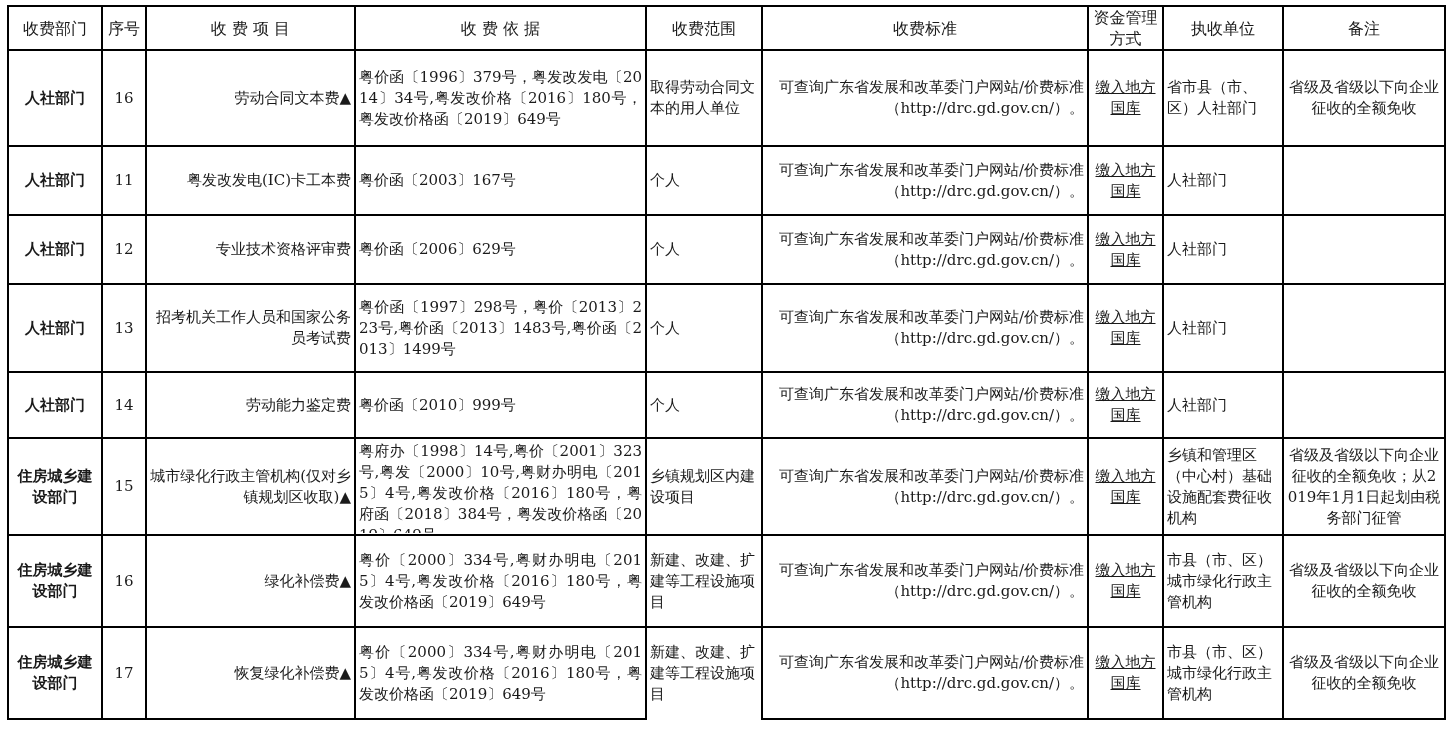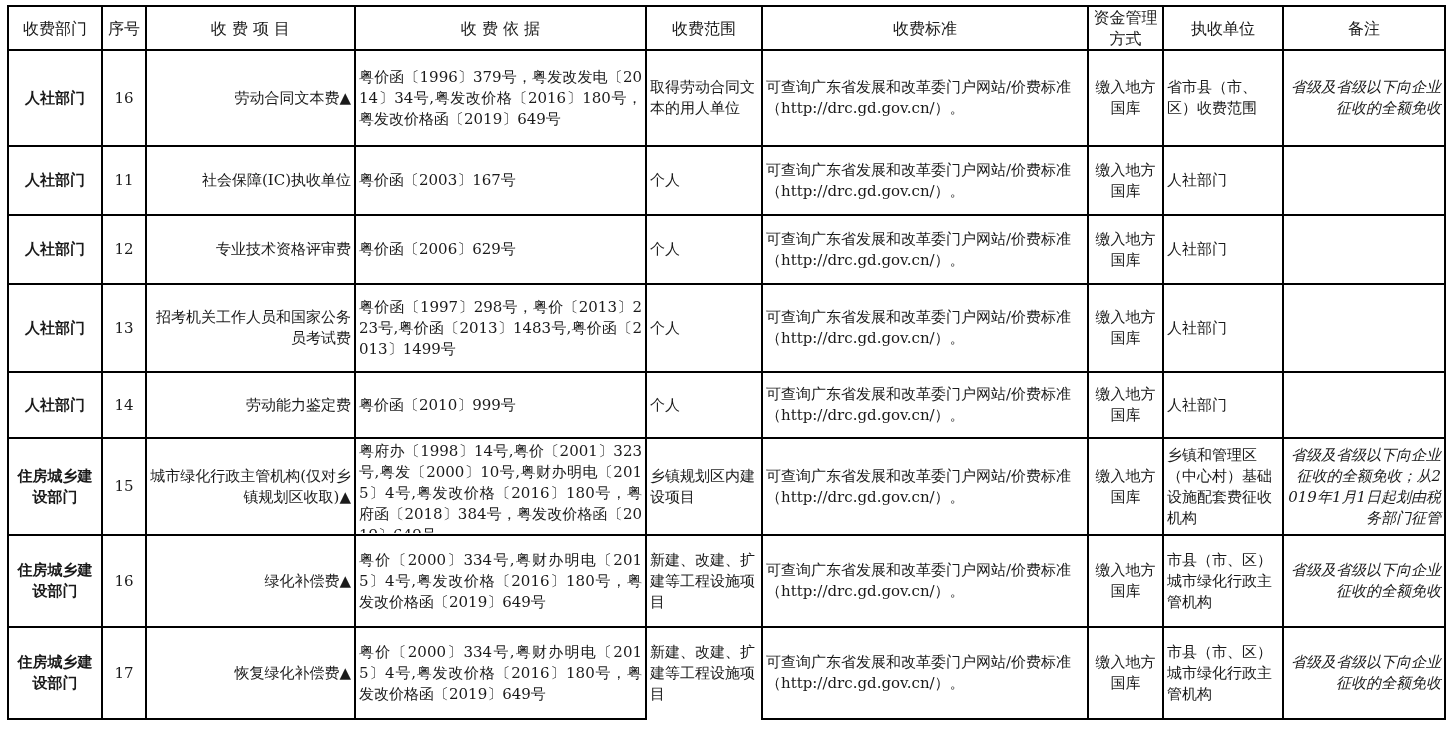--- a/index.html
+++ b/index.html
@@ -17,24 +17,24 @@
     vertical-align: middle;
     overflow: hidden;
     word-break: break-all;
   }
   table.fees th { font-weight: normal; text-align: center; font-size: 16px; }
   td.dept { text-align: center; font-weight: bold; font-family: "DejaVu Sans", "Liberation Sans", sans-serif; font-size: 15px; padding: 0 6px; }
   td.num { text-align: center; font-size: 14px; }
   td.item { text-align: right; }
   td.basis { text-align: justify; text-align-last: left; font-size: 14.5px; }
   td.scope { text-align: left; }
-  td.std { text-align: left; font-size: 14.5px; }
-  td.mgmt { text-align: center; }
+  td.std { text-align: right; font-size: 14.5px; }
+  td.mgmt { text-align: center; text-decoration: underline; }
   td.unit { text-align: left; }
-  td.note { text-align: right; font-style: italic; }
+  td.note { text-align: center; }
   td.clip { vertical-align: top; }
   td.clip .clipbox { height: 92px; overflow: hidden; }
   td.noborder-bottom { border-bottom: 0 !important; }
 </style>
 </head>
 <body>
 
 <table class="fees">
   <colgroup>
     <col style="width:94px">
@@ -62,27 +62,27 @@
   </thead>
   <tbody>
     <tr style="height:96px">
       <td class="dept">人社部门</td>
       <td class="num">16</td>
       <td class="item">劳动合同文本费▲</td>
       <td class="basis">粤价函〔1996〕379号，粤发改发电〔2014〕34号,粤发改价格〔2016〕180号，粤发改价格函〔2019〕649号</td>
       <td class="scope">取得劳动合同文本的用人单位</td>
       <td class="std">可查询广东省发展和改革委门户网站/价费标准（http://drc.gd.gov.cn/）。</td>
       <td class="mgmt">缴入地方国库</td>
-      <td class="unit">省市县（市、区）收费范围</td>
+      <td class="unit">省市县（市、区）人社部门</td>
       <td class="note">省级及省级以下向企业征收的全额免收</td>
     </tr>
     <tr style="height:69px">
       <td class="dept">人社部门</td>
       <td class="num">11</td>
-      <td class="item">社会保障(IC)执收单位</td>
+      <td class="item">粤发改发电(IC)卡工本费</td>
       <td class="basis">粤价函〔2003〕167号</td>
       <td class="scope">个人</td>
       <td class="std">可查询广东省发展和改革委门户网站/价费标准（http://drc.gd.gov.cn/）。</td>
       <td class="mgmt">缴入地方国库</td>
       <td class="unit">人社部门</td>
       <td class="note"></td>
     </tr>
     <tr style="height:69px">
       <td class="dept">人社部门</td>
       <td class="num">12</td>

